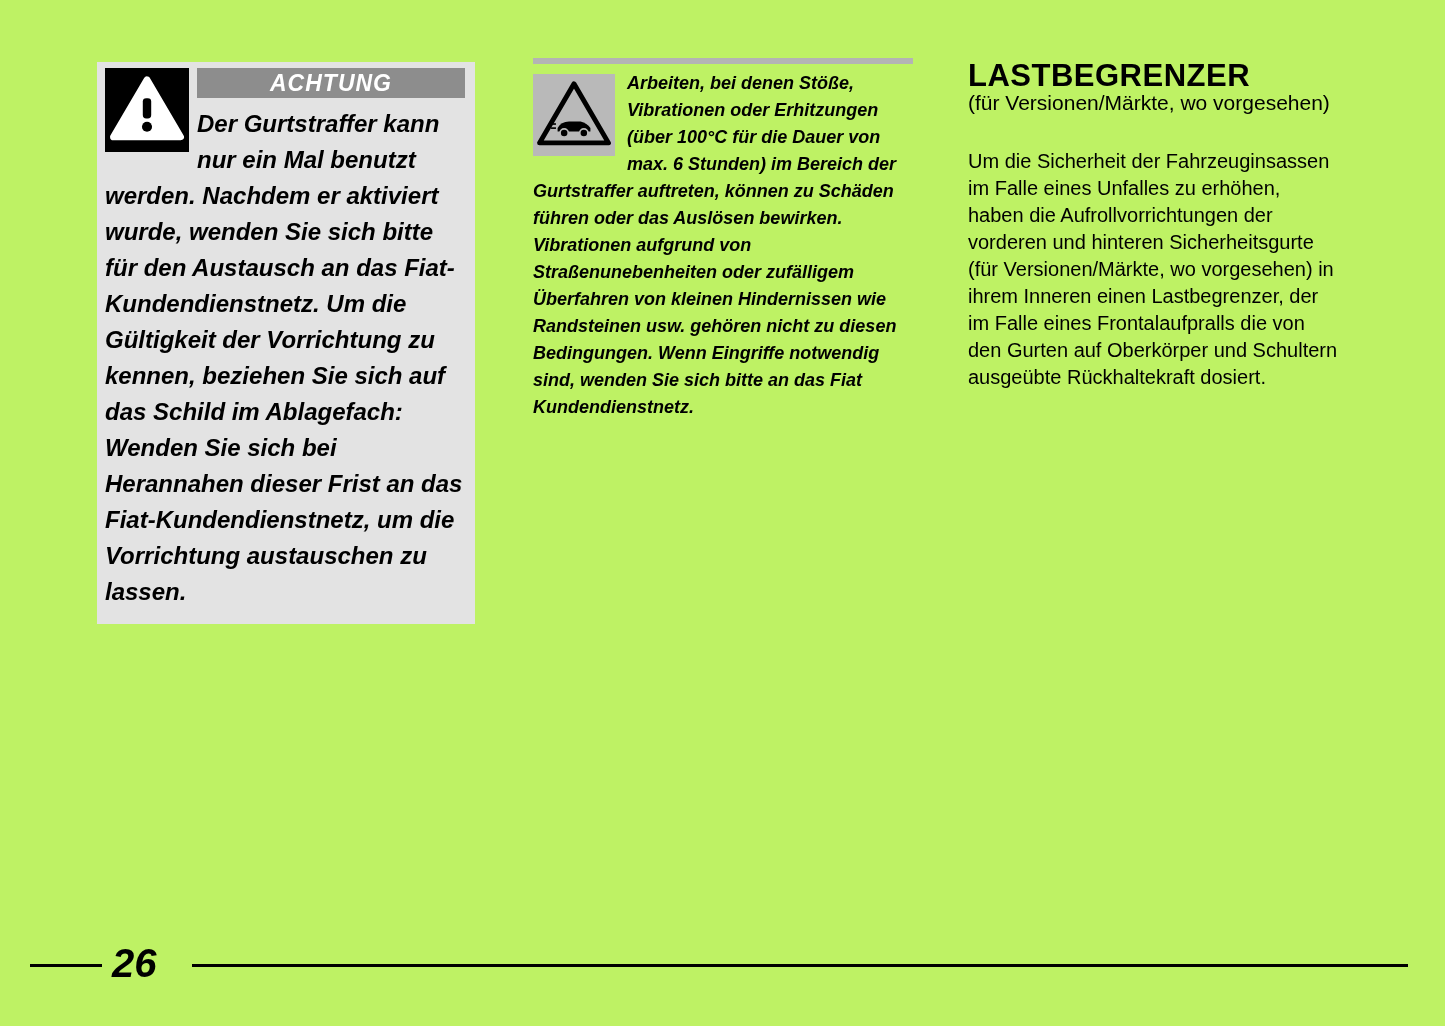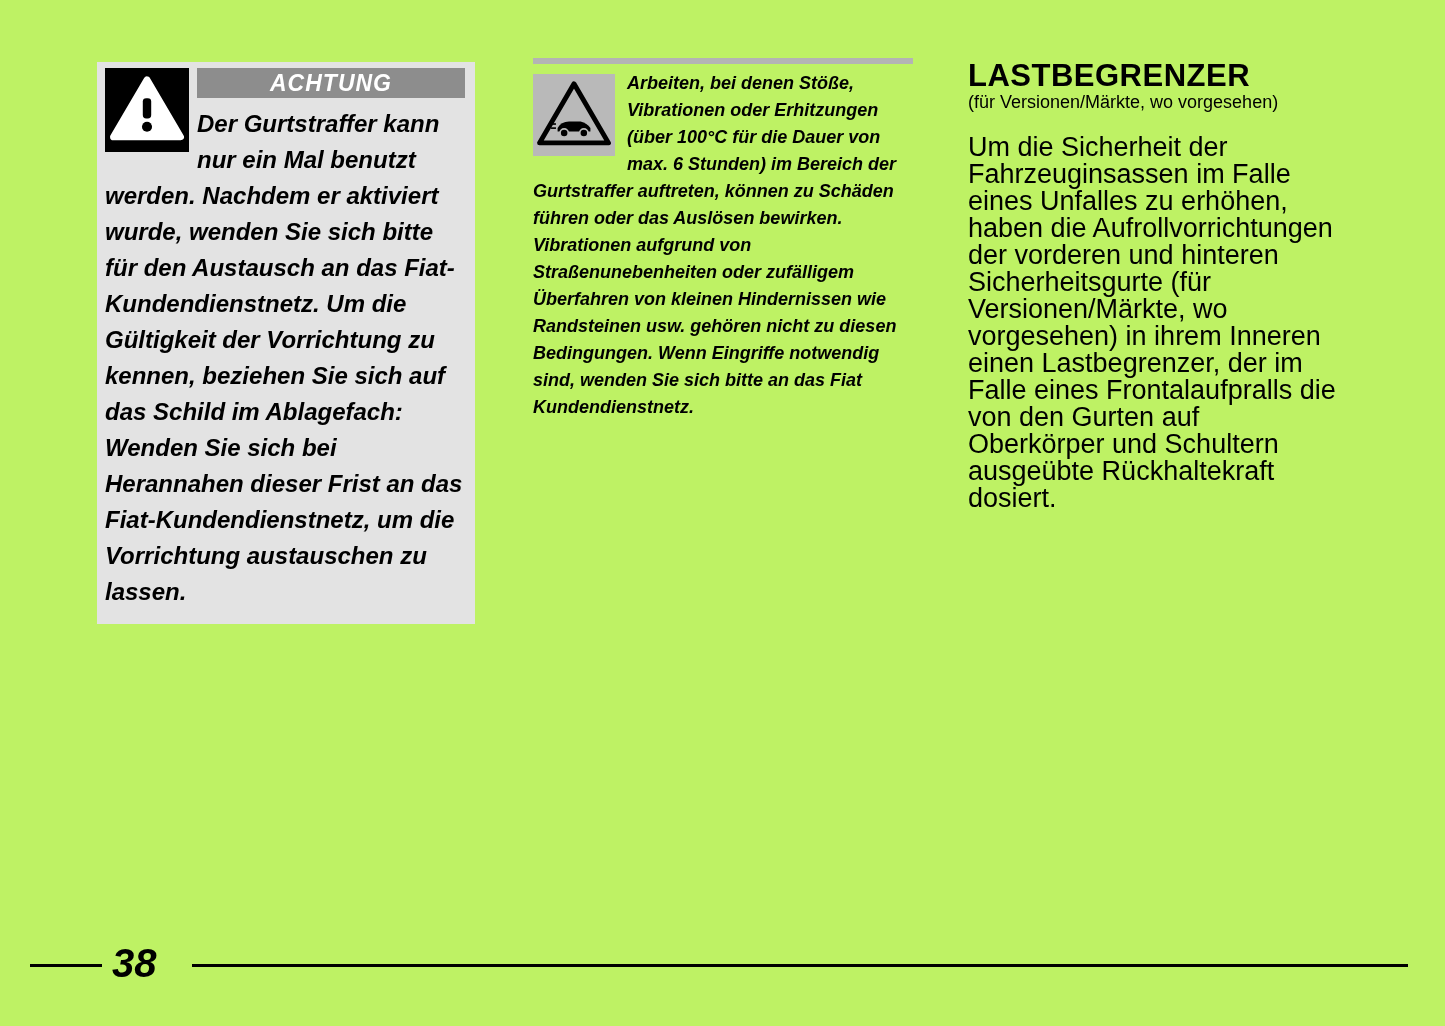--- a/index.html
+++ b/index.html
@@ -85,26 +85,26 @@
     top: 62px;
     width: 372px;
   }
   .right-title {
     font-weight: bold;
     font-size: 31px;
     line-height: 27px;
     letter-spacing: 0.5px;
   }
   .right-subtitle {
-    font-size: 18px;
+    font-size: 21px;
     line-height: 27px;
-    margin-bottom: 18px;
+    margin-bottom: 32px;
   }
   .right-body {
-    font-size: 27px;
+    font-size: 20px;
     line-height: 27px;
   }
 
   
   .footer-line-left {
     position: absolute;
     left: 30px;
     top: 964px;
     width: 72px;
     height: 3px;
@@ -162,16 +162,16 @@
     <div class="mid-body">Arbeiten, bei denen Stöße, Vibrationen oder Erhitzungen (über 100°C für die Dauer von max. 6 Stunden) im Bereich der Gurtstraffer auftreten, können zu Schäden führen oder das Auslösen bewirken. Vibrationen aufgrund von Straßenunebenheiten oder zufälligem Überfahren von kleinen Hindernissen wie Randsteinen usw. gehören nicht zu diesen Bedingungen. Wenn Eingriffe notwendig sind, wenden Sie sich bitte an das Fiat Kundendienstnetz.</div>
   </div>
 
   <div class="right-col">
     <div class="right-title">LASTBEGRENZER</div>
     <div class="right-subtitle">(für Versionen/Märkte, wo vorgesehen)</div>
     <div class="right-body">Um die Sicherheit der Fahrzeuginsassen im Falle eines Unfalles zu erhöhen, haben die Aufrollvorrichtungen der vorderen und hinteren Sicherheitsgurte (für Versionen/Märkte, wo vorgesehen) in ihrem Inneren einen Lastbegrenzer, der im Falle eines Frontalaufpralls die von den Gurten auf Oberkörper und Schultern ausgeübte Rückhaltekraft dosiert.</div>
   </div>
 
   <div class="footer-line-left"></div>
-  <div class="page-number">38</div>
+  <div class="page-number">26</div>
   <div class="footer-line-right"></div>
 
 </div>
 
 </body></html>

